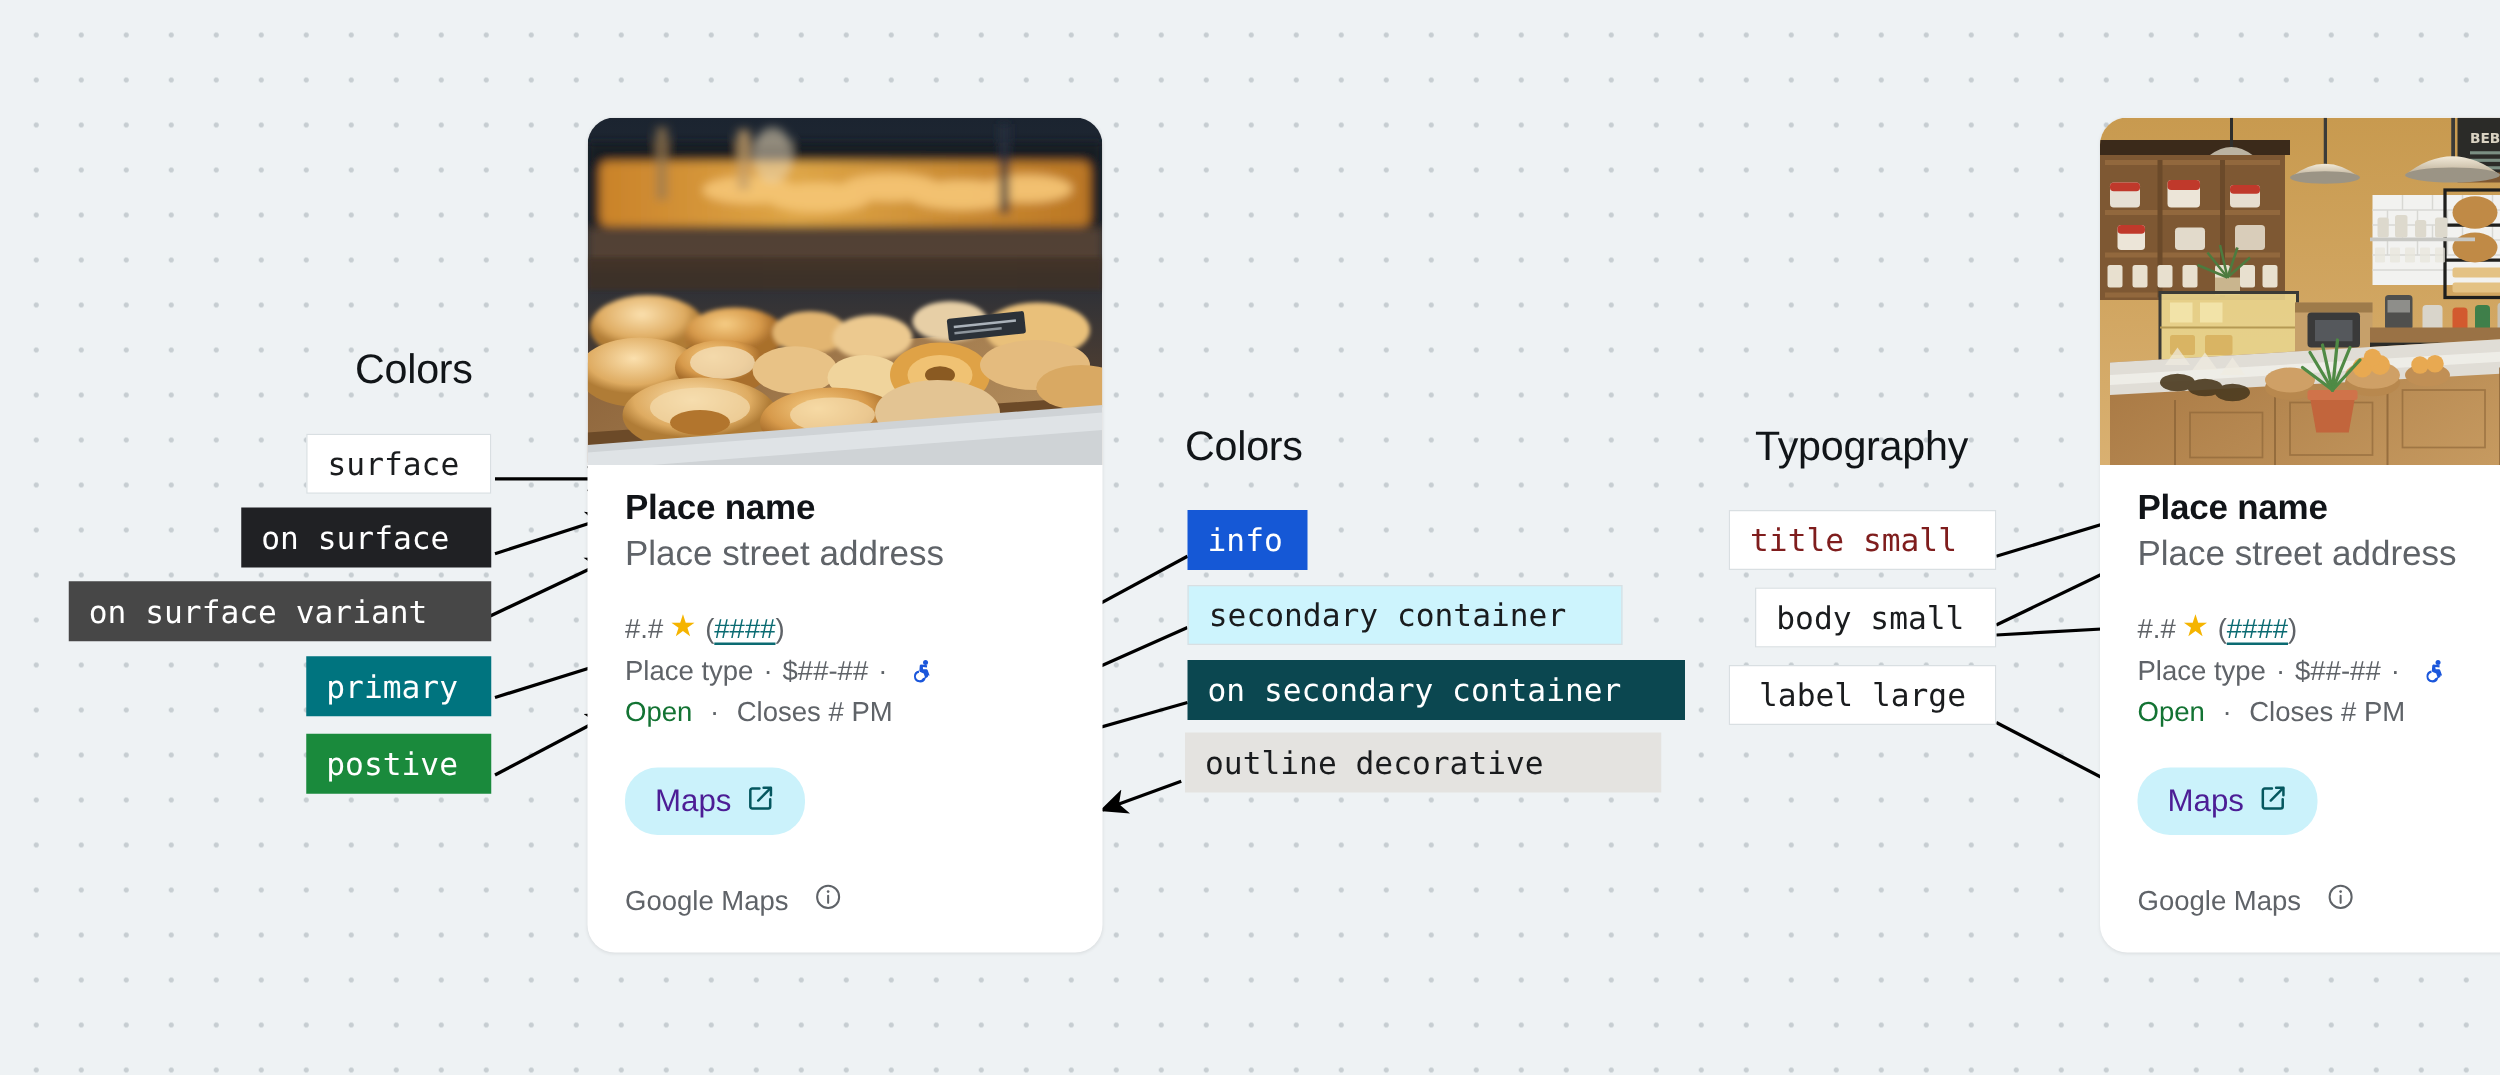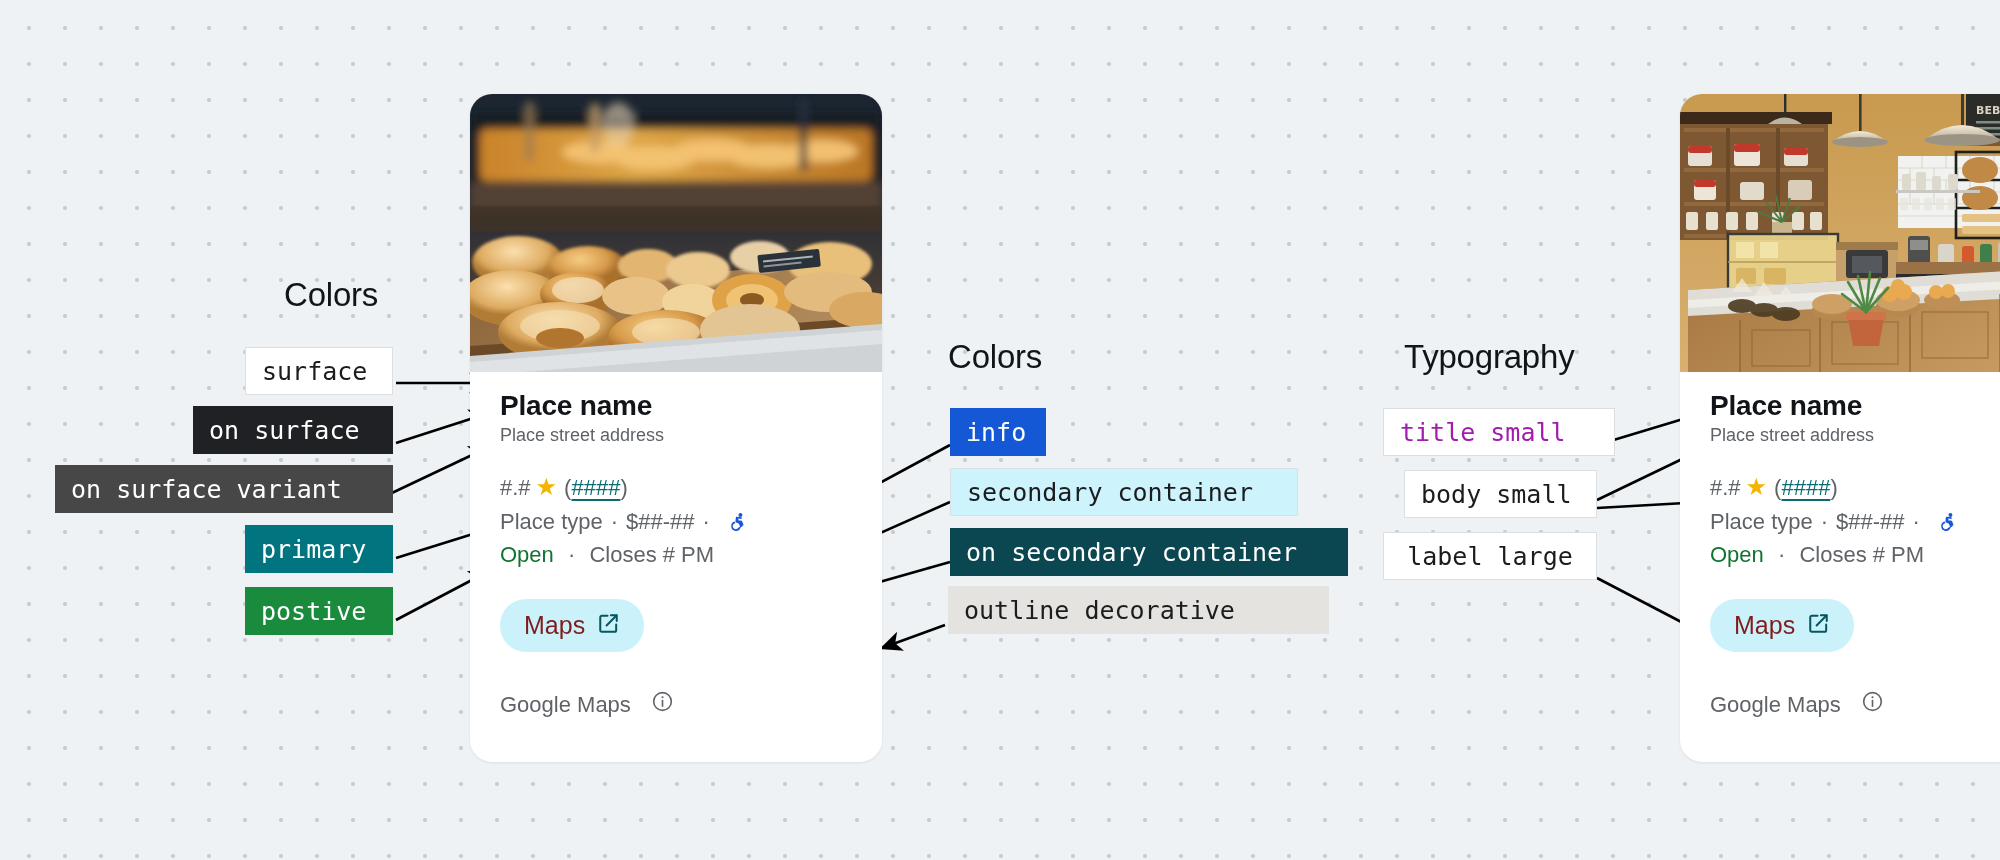--- a/index.html
+++ b/index.html
@@ -58,21 +58,21 @@
   .card-body { padding: 0 30px; }
 
   .place-name {
     font-size: 28px;
     font-weight: 700;
     color: #111418;
     letter-spacing: -0.2px;
     line-height: 1.15;
   }
   .place-addr {
-    font-size: 18px;
+    font-size: 28px;
     color: #5f6368;
     line-height: 1.5;
     white-space: nowrap;
   }
   .rating-row {
     font-size: 22px;
     color: #5f6368;
     display: flex;
     align-items: center;
     gap: 0px;
@@ -98,21 +98,21 @@
   .access-icon { margin-left: 12px; display: inline-flex; }
   .hours-row { font-size: 22px; line-height: 1.5; white-space: nowrap; }
   .open { color: #137333; }
   .closes { color: #5f6368; }
 
   .maps-btn {
     display: inline-flex;
     align-items: center;
     gap: 12px;
     background: #cbf2fb;
-    color: #7f1d1d;
+    color: #4c1d95;
     border: none;
     border-radius: 26px;
     padding: 13px 24px;
     font-size: 25px;
     font-weight: 500;
     font-family: "Liberation Sans", sans-serif;
     cursor: pointer;
     line-height: 1;
   }
   .attrib {
@@ -193,21 +193,21 @@
   <div class="chip" style="left:950px; top:528px; width:398px; background:#0b4750; color:#ffffff;">
     <span>on secondary container</span>
   </div>
   <div class="chip outlined" style="left:950px; top:468px; width:348px; background:#cdf4fd; color:#1a1c1e;">
     <span>secondary container</span>
   </div>
   <div class="chip" style="left:948px; top:586px; width:381px; background:#e4e3e0; color:#1a1c1e;">
     <span>outline decorative</span>
   </div>
 
-  <div class="chip outlined" style="left:1383px; top:408px; width:232px; background:#ffffff; color:#a21caf;">
+  <div class="chip outlined" style="left:1383px; top:408px; width:214px; background:#ffffff; color:#7f1d1d;">
     <span>title small</span>
   </div>
   <div class="chip outlined" style="left:1404px; top:470px; width:193px; background:#ffffff; color:#1a1c1e;">
     <span>body small</span>
   </div>
   <div class="chip outlined" style="left:1383px; top:532px; width:214px; background:#ffffff; color:#1a1c1e;justify-content:center;">
     <span>label large</span>
   </div>
 
   <div class="card" style="left:470px; top:94px; width:412px; height:668px;">

